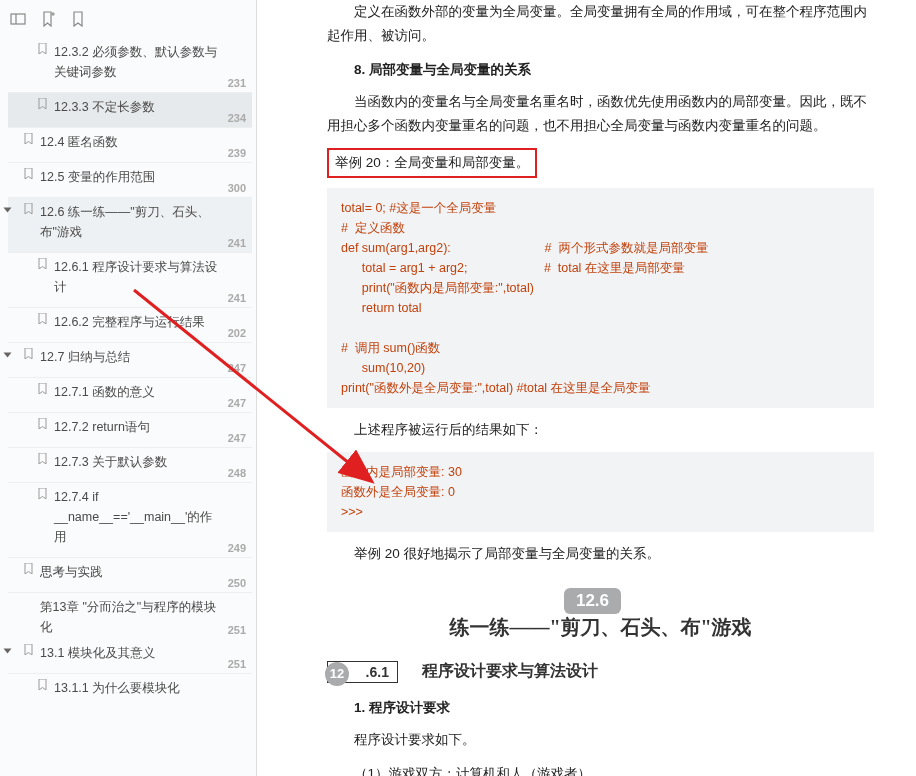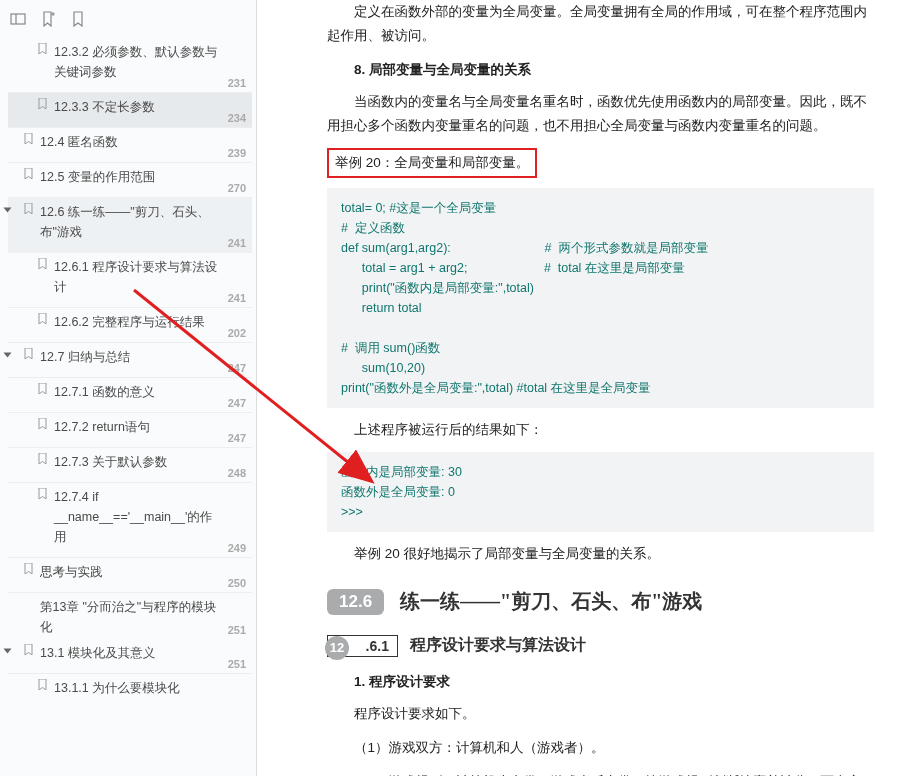--- a/index.html
+++ b/index.html
@@ -14,26 +14,26 @@
 .item .tri.down { transform: rotate(90deg); }
 .item .bm { display:inline-block; min-width:10px; margin-right:6px; }
 .item .label { flex: 1; font-size: 12.5px; line-height: 20px; color: #4a4a4a; padding-right: 28px; }
 .item .page { position: absolute; right: 6px; bottom: 3px; color: #aaa; font-size: 11px; font-weight: bold; }
 .item.sel { background: #eef1f3; }
 .item.child-sel { background: #e7eaec; }
 .content { position: absolute; left: 257px; top: 0; right: 12px; height: 776px; padding: 0 30px 0 70px; overflow: hidden; }
 .para { font-size: 13.5px; line-height: 24px; color: #222; margin-bottom: 10px; text-indent: 2em; }
 .para.noindent { text-indent: 0; }
 .bold3 { font-weight: bold; text-indent: 2em; margin-bottom: 8px; }
-.codeblock { background: #f2f3f4; padding: 10px 14px; margin: 6px 0 10px 0; font-size: 12.5px; line-height: 20px; font-family: "Microsoft YaHei", Arial, sans-serif; white-space: pre-wrap; color: #0f766e; }
+.codeblock { background: #f2f3f4; padding: 10px 14px; margin: 6px 0 10px 0; font-size: 12.5px; line-height: 20px; font-family: "Microsoft YaHei", Arial, sans-serif; white-space: pre-wrap; color: #c2410c; }
 .section-badge { display: inline-block; background: #a9abad; color: #fff; border-radius: 6px; padding: 3px 12px; font-size: 17px; font-weight: bold; margin-right: 16px; }
-.section-row { margin: 22px 0 20px 0; display: flex; align-items: center; }
+.section-row { margin: 22px 0 20px 0; display: flex; align-items: center; flex-direction: column; }
 .section-title { font-size: 20px; font-weight: bold; font-family: SimSun, serif; }
 .sub-row { margin: 14px 0; display:flex; align-items:center; }
-.sub-badge { position: relative; font-size: 14px; font-weight: bold; margin-right: 12px; }
+.sub-badge { position: relative; font-size: 14px; font-weight: bold; margin-right: 24px; }
 .sub-circle { display:inline-flex; width:24px; height:24px; background:#a9abad; border-radius:50%; color:#fff; align-items:center; justify-content:center; font-size:13px; position:absolute; left:-2px; top:-2px; }
 .sub-badge-text { border:1px solid #333; padding:2px 8px 2px 22px; font-size:14px; }
 .sub-title { font-size: 16px; font-weight: bold; }
 .highlight-box { border: 2px solid #e02020; padding: 1px 6px; display: inline-block; }
 #arrow-overlay { position: absolute; left: 0; top: 0; pointer-events: none; }
 .indent1 { padding-left: 16px; }
 .indent2 { padding-left: 30px; }
 </style>
 </head>
 <body>
@@ -79,21 +79,21 @@
             <path d="M1 0h7v11l-3.5-2.5L1 11z" fill="none" stroke="#999" stroke-width="1"></path>
           </svg></span>
         <span class="label">12.4  匿名函数</span>
         <span class="page">239</span>
       </div>
       <div class="item indent1">
         <span class="bm"><svg width="9" height="11" viewBox="0 0 9 11">
             <path d="M1 0h7v11l-3.5-2.5L1 11z" fill="none" stroke="#999" stroke-width="1"></path>
           </svg></span>
         <span class="label">12.5  变量的作用范围</span>
-        <span class="page">270</span>
+        <span class="page">300</span>
       </div>
       <div class="item sel indent1">
         <span class="tri down"></span>
         <span class="bm"><svg width="9" height="11" viewBox="0 0 9 11">
             <path d="M1 0h7v11l-3.5-2.5L1 11z" fill="none" stroke="#999" stroke-width="1"></path>
           </svg></span>
         <span class="label">12.6  练一练——"剪刀、石头、布"游戏</span>
         <span class="page">241</span>
       </div>
       <div class="item indent2">

